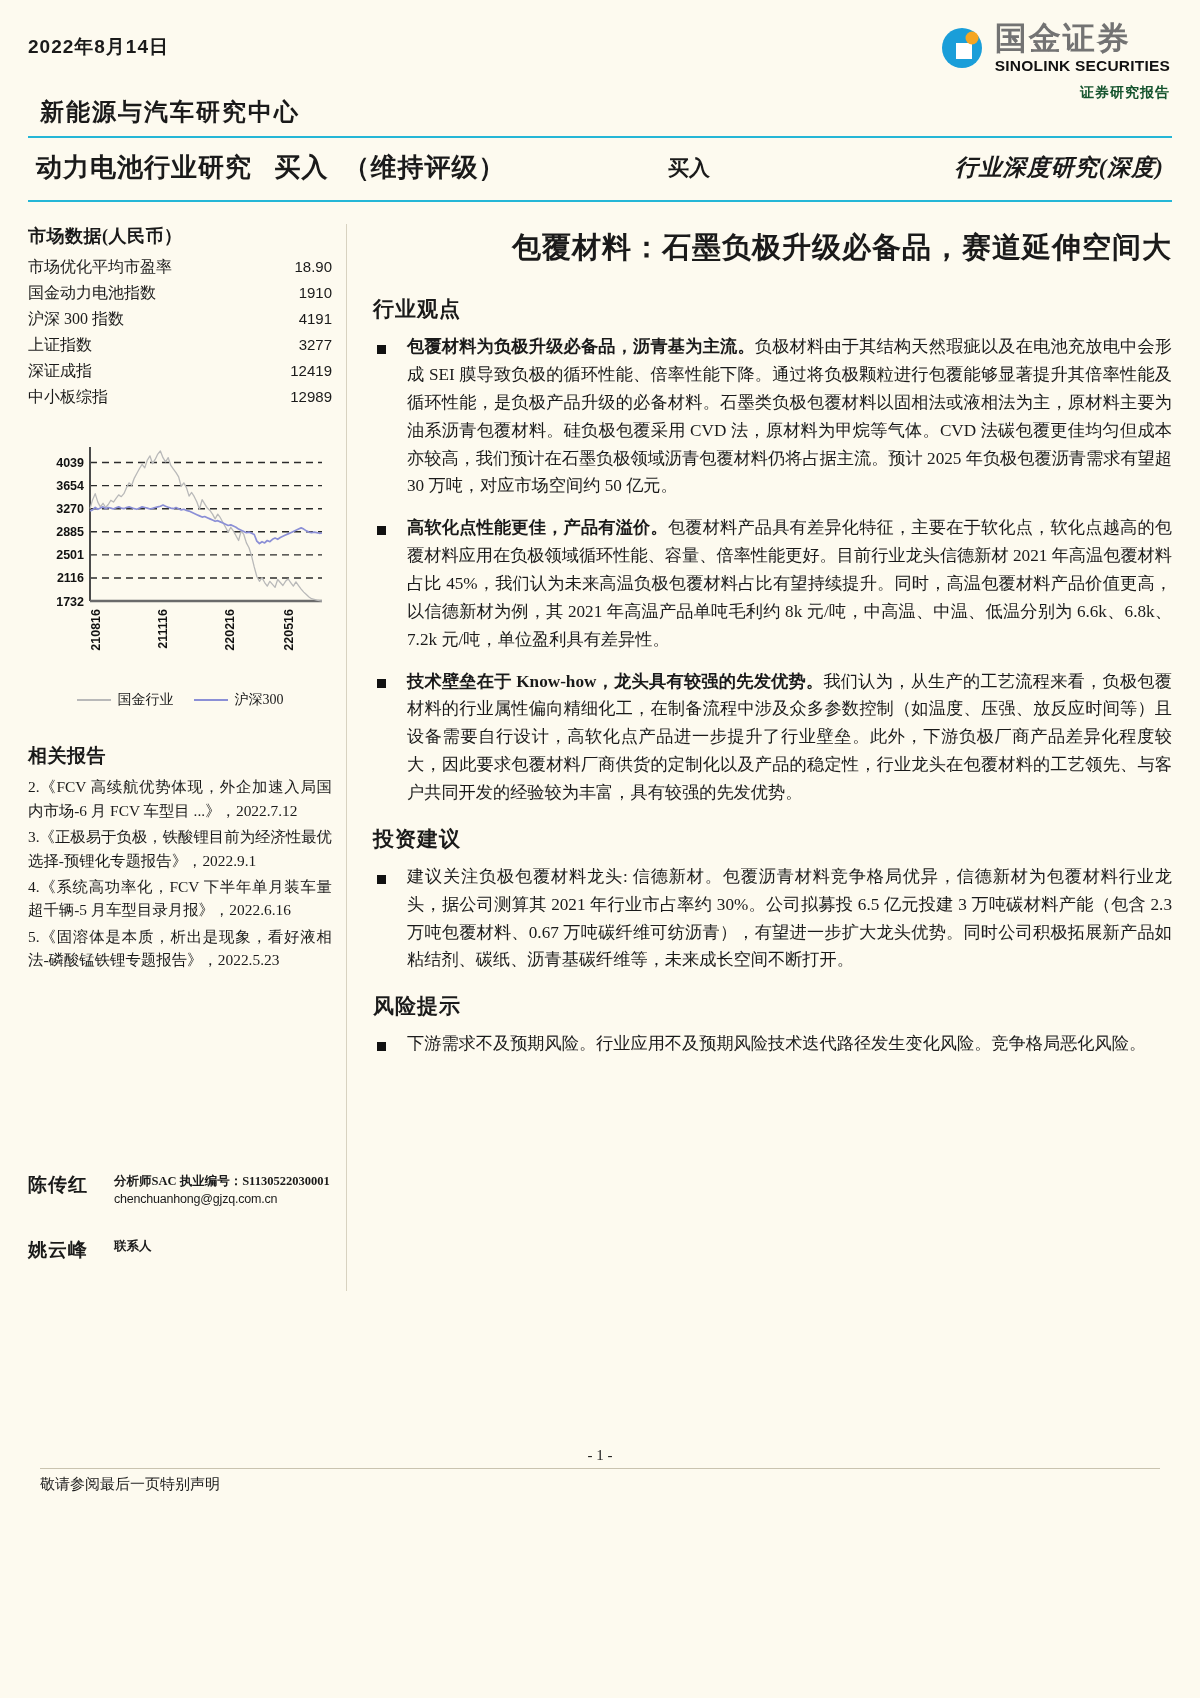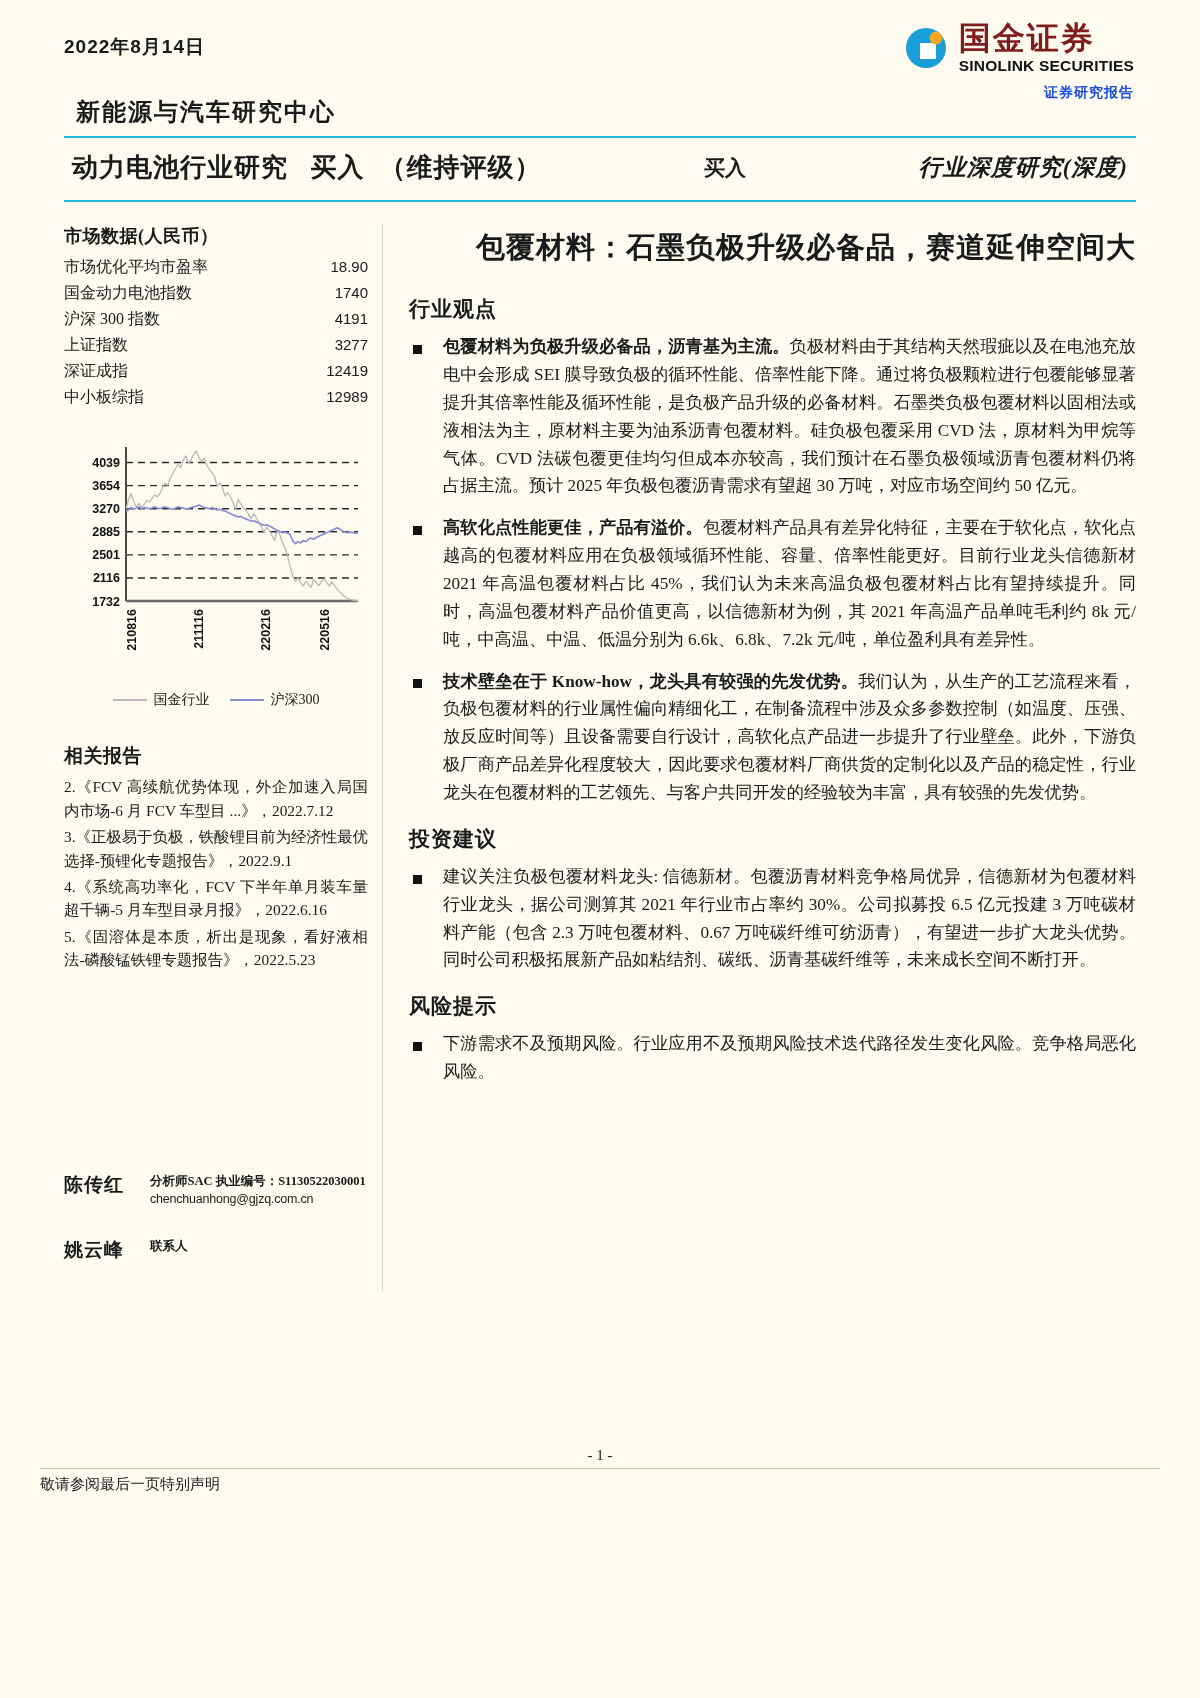--- a/index.html
+++ b/index.html
@@ -13,21 +13,21 @@
     font-family: "Liberation Serif", "DejaVu Serif", serif;
     color: #1a1a1a;
     position: relative;
     overflow: hidden;
   }
   .page {
     position: relative;
     width: 1200px;
     height: 1522px;
     box-sizing: border-box;
-    padding: 0 64px;
+    padding: 0 28px;
   }
 
   
   .hdr {
     position: relative;
     height: 132px;
   }
   .hdr-date {
     position: absolute;
     left: 0;
@@ -66,36 +66,36 @@
   .logo-text-block {
     display: flex;
     flex-direction: column;
     line-height: 1;
   }
   .logo-cn {
     font-size: 32px;
     font-weight: bold;
     letter-spacing: 2px;
     font-family: "Liberation Sans", sans-serif;
-    color: #7f1d1d;
+    color: #737373;
   }
   .logo-en {
     font-size: 15.5px;
     font-weight: bold;
     letter-spacing: 0.2px;
     font-family: "Liberation Sans", sans-serif;
     color: #111;
     margin-top: 4px;
   }
   .logo-sub {
     margin-top: 10px;
     font-size: 14px;
     font-weight: bold;
     letter-spacing: 1px;
-    color: #1d4ed8;
+    color: #14532d;
   }
 
   
   .band {
     border-top: 2px solid #25b6d6;
     border-bottom: 2px solid #25b6d6;
     height: 62px;
     position: relative;
     margin-top: 4px;
   }
@@ -324,21 +324,21 @@
 
       <div class="md-title">市场数据(人民币）</div>
 
       <div>
         <div class="md-row">
           <span class="md-label">市场优化平均市盈率</span>
           <span class="md-val">18.90</span>
         </div>
         <div class="md-row">
           <span class="md-label">国金动力电池指数</span>
-          <span class="md-val">1740</span>
+          <span class="md-val">1910</span>
         </div>
         <div class="md-row">
           <span class="md-label">沪深 300 指数</span>
           <span class="md-val">4191</span>
         </div>
         <div class="md-row">
           <span class="md-label">上证指数</span>
           <span class="md-val">3277</span>
         </div>
         <div class="md-row">

